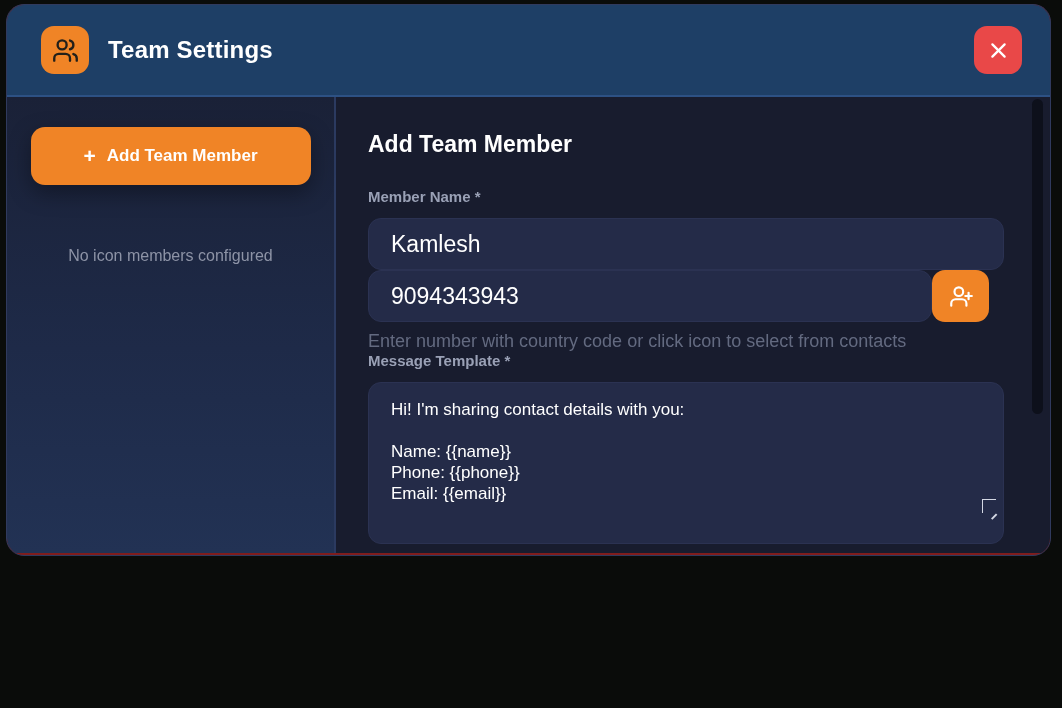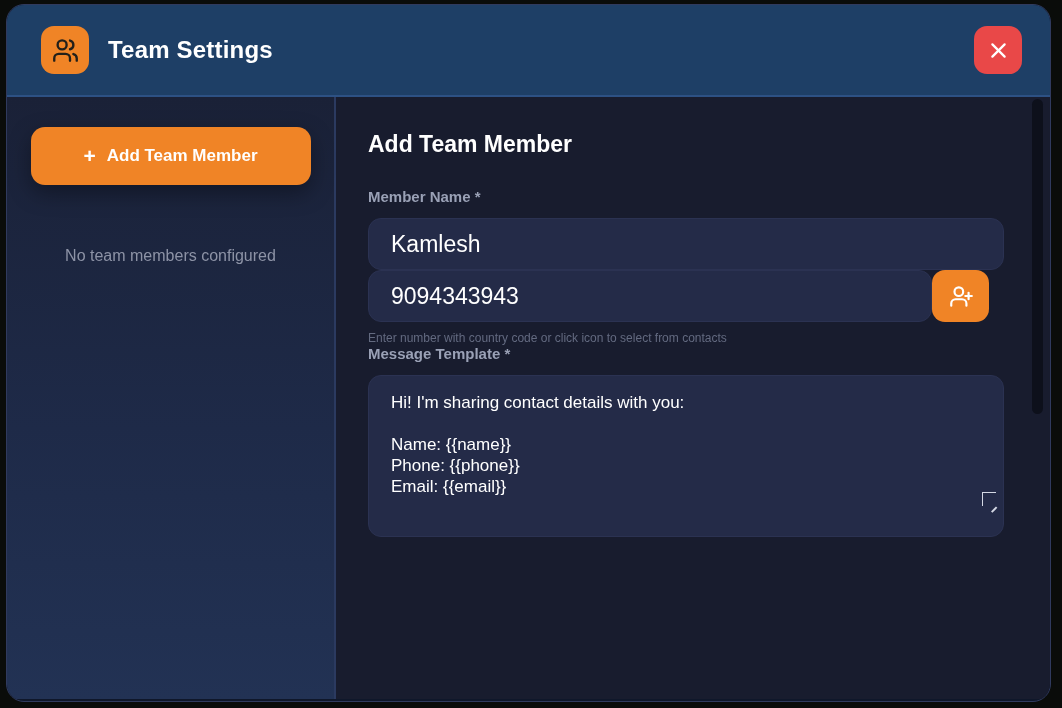--- a/index.html
+++ b/index.html
@@ -1,20 +1,20 @@
 <!DOCTYPE html>
 <html><head>
 <meta charset="utf-8">
 <style>
   * { margin:0; padding:0; box-sizing:border-box; }
   html,body { width:1062px; height:708px; background:#0a0c0a; overflow:hidden;
               font-family:"Liberation Sans", sans-serif; }
 
-  .modal { position:absolute; left:6px; top:4px; width:1045px; height:698px;
-           border-radius:18px; overflow:hidden; background:#0f172a;
+  .modal { position:absolute; left:6px; top:4px; width:1045px; height:552px;
+           border-radius:18px; overflow:hidden; background:#7f1d1d;
            border:1px solid #303a5e; }
 
   
   .header { height:92px; background:#1e3f66; border-bottom:2px solid #2d5184;
             display:flex; align-items:center; padding:0 28px 0 34px; }
   .header-icon { width:48px; height:48px; border-radius:13px; background:#f08426;
                  display:flex; align-items:center; justify-content:center; flex:0 0 auto; }
   .title { color:#ffffff; font-size:24px; font-weight:700; margin-left:19px; letter-spacing:.2px; }
   .close-btn { margin-left:auto; width:48px; height:48px; border-radius:13px; background:#e94848;
                border:none; display:flex; align-items:center; justify-content:center; cursor:pointer; }
@@ -41,21 +41,21 @@
   .text-input { width:100%; height:52px; background:#242b48; border:1px solid #2b3252;
                 border-radius:13px; color:#ffffff; font-family:inherit; font-size:23px;
                 padding:0 22px; outline:none; }
   .mb { }
 
   .phone-row { display:flex; width:636px; }
   .phone-row .text-input { width:564px; flex:0 0 auto; }
   .contact-pick-btn { width:57px; height:52px; border:none; border-radius:13px;
                       background:#f08426; display:flex; align-items:center;
                       justify-content:center; cursor:pointer; flex:0 0 auto; }
-  .helper { margin-top:9px; color:#636a80; font-size:12px; }
+  .helper { margin-top:9px; color:#636a80; font-size:18px; }
 
   .textarea-wrap { position:relative; width:636px; }
   .msg-textarea { width:100%; height:162px; background:#242b48; border:1px solid #2b3252;
                   border-radius:13px; color:#ffffff; font-family:inherit; font-size:17px;
                   line-height:21px; padding:16px 22px; outline:none; resize:none; }
   .resize-grip { position:absolute; top:117px; left:614px; width:14px; height:14px;
                  border-top:1.5px solid #d4d8e4; border-left:1.5px solid #d4d8e4; }
   .resize-grip::after { content:""; position:absolute; right:-1px; bottom:-1px;
                  width:7px; height:1.5px; background:#d4d8e4; transform:rotate(-45deg);
                  transform-origin:right bottom; }
@@ -88,21 +88,21 @@
     </button>
   </div>
 
   <div class="body">
 
     <div class="sidebar">
       <button class="add-member-btn">
         <span class="plus-glyph">+</span>
         <span>Add Team Member</span>
       </button>
-      <div class="empty-note">No team members configured</div>
+      <div class="empty-note">No icon members configured</div>
     </div>
 
     <div class="main">
       <div class="form-heading">Add Team Member</div>
 
       <div class="field mb">
         <label class="field-label">Member Name *</label>
         <input class="text-input" type="text" value="Kamlesh" style="">
       </div>
 

